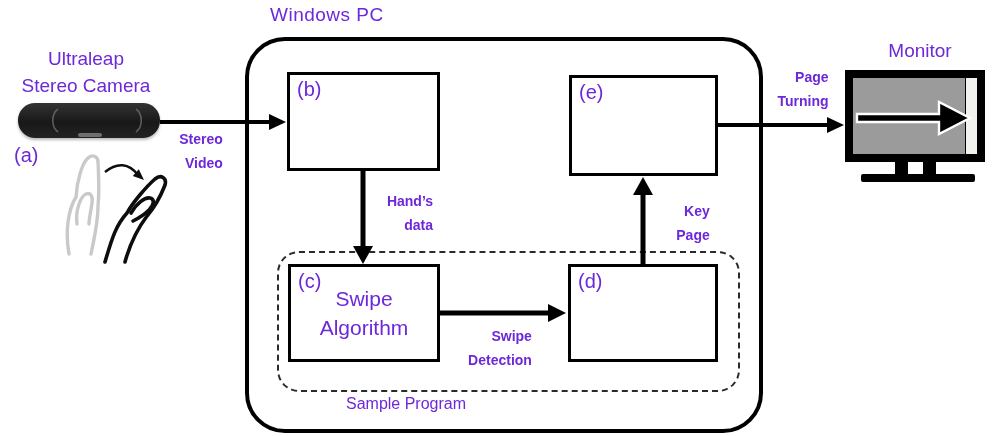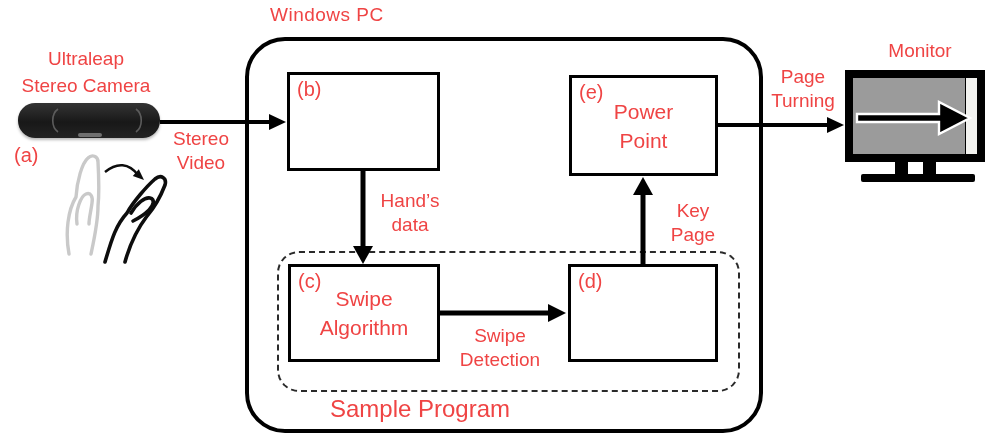--- a/index.html
+++ b/index.html
@@ -1,40 +1,40 @@
 <!DOCTYPE html>
 <html><head>
 <meta charset="utf-8">
 <style>
   html,body{margin:0;padding:0;background:#ffffff;}
   .canvas{
     position:relative;width:999px;height:436px;background:#ffffff;overflow:hidden;
-    font-family:"Liberation Sans",sans-serif;color:#ef4444;
+    font-family:"Liberation Sans",sans-serif;color:#6d28d9;
   }
   .abs{position:absolute;}
   .cx{transform:translateX(-50%);}
   
   .pc-box{left:245px;top:37px;width:518px;height:396px;border:4px solid #000;
           border-radius:40px;box-sizing:border-box;background:transparent;}
   .pc-title{left:270px;top:4px;font-size:19px;letter-spacing:.5px;}
   
   .sample-box{left:277px;top:251px;width:463px;height:141px;border:2px dashed #2a2a2a;
               border-radius:22px;box-sizing:border-box;}
-  .sample-label{left:420px;top:395px;font-size:24px;}
+  .sample-label{left:406px;top:395px;font-size:16px;}
   
   .pbox{border:3px solid #000;background:#fff;box-sizing:border-box;
         display:flex;align-items:center;justify-content:center;}
   .pbox .tag{position:absolute;left:7px;top:3px;font-size:20px;}
   .pbox .name{font-size:21px;line-height:29px;text-align:center;white-space:pre-line;}
   .box-b{left:287px;top:72px;width:153px;height:99px;}
   .box-c{left:288px;top:264px;width:152px;height:98px;}
   .box-d{left:568px;top:264px;width:150px;height:98px;}
   .box-e{left:569px;top:75px;width:149px;height:101px;}
   
-  .alabel{font-size:19px;line-height:24px;text-align:center;white-space:pre-line;}
+  .alabel{font-size:14px;line-height:24px;text-align:right;white-space:pre-line;font-weight:bold;}
   
   .cam-label{left:86px;top:45px;width:200px;margin-left:-100px;font-size:19px;
              line-height:27px;text-align:center;white-space:pre-line;}
   .camera{left:18px;top:103px;width:142px;height:35px;border-radius:17px;
           background:linear-gradient(180deg,#343434 0%,#181818 55%,#232323 100%);
           box-shadow:0 2px 3px rgba(0,0,0,0.28);}
   .tag-a{left:14px;top:144px;font-size:20px;}
   
   .mon-label{left:920px;top:40px;font-size:19px;}
   .mon-frame{left:845px;top:70px;width:140px;height:92px;background:#000;box-sizing:border-box;}
@@ -86,22 +86,20 @@
   <div class="abs pbox box-c">
     <span class="tag">(c)</span>
     <div class="name">Swipe
 Algorithm</div>
   </div>
   <div class="abs pbox box-d">
     <span class="tag">(d)</span>
   </div>
   <div class="abs pbox box-e">
     <span class="tag">(e)</span>
-    <div class="name">Power
-Point</div>
   </div>
 
   <div class="abs mon-label cx">Monitor</div>
   <div class="abs mon-frame">
     <div class="mon-screen"></div>
     <div class="mon-strip"></div>
     <svg style="position:absolute;left:8px;top:8px;" width="124" height="76" viewBox="0 0 124 76">
       <polygon points="4,36 86,36 86,24 117,40 86,56 86,44 4,44" fill="#000" stroke="#fff" stroke-width="2.4"></polygon>
     </svg>
   </div>

